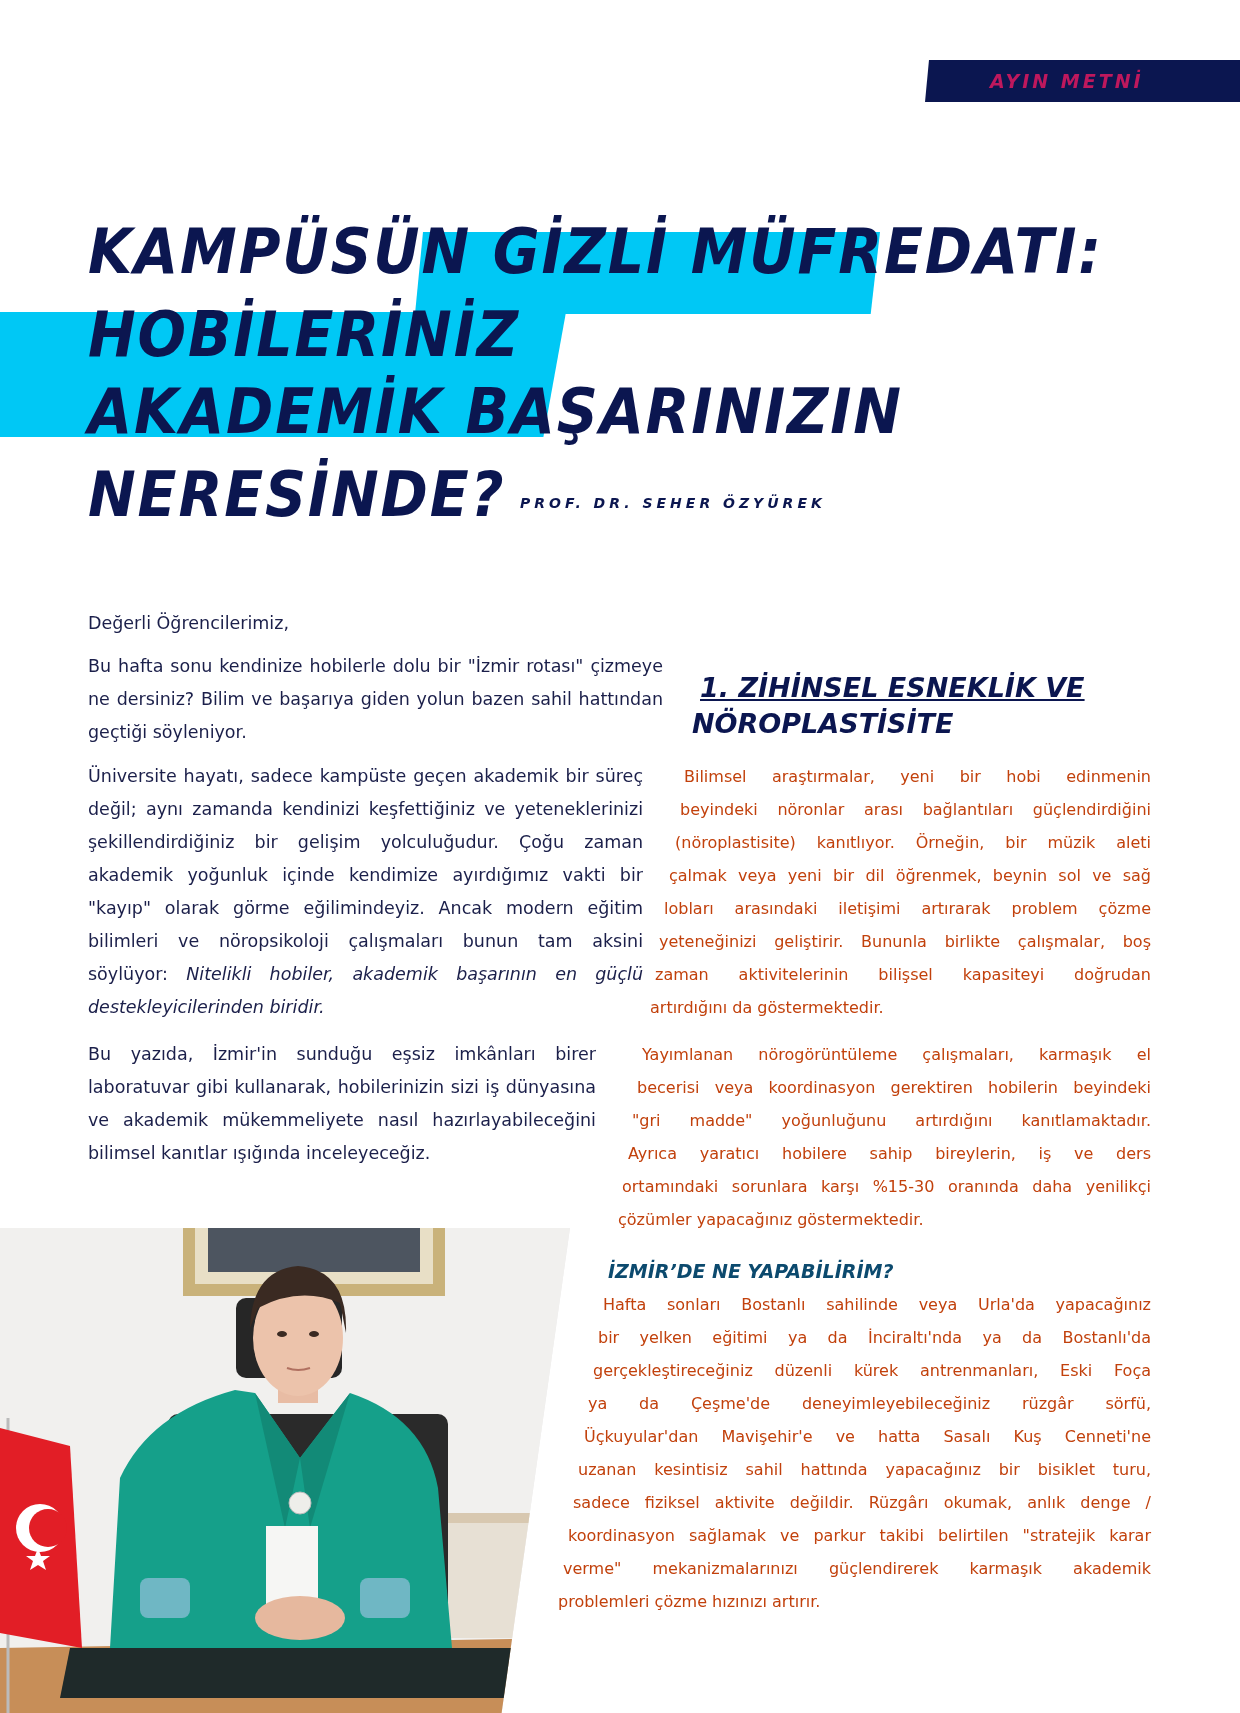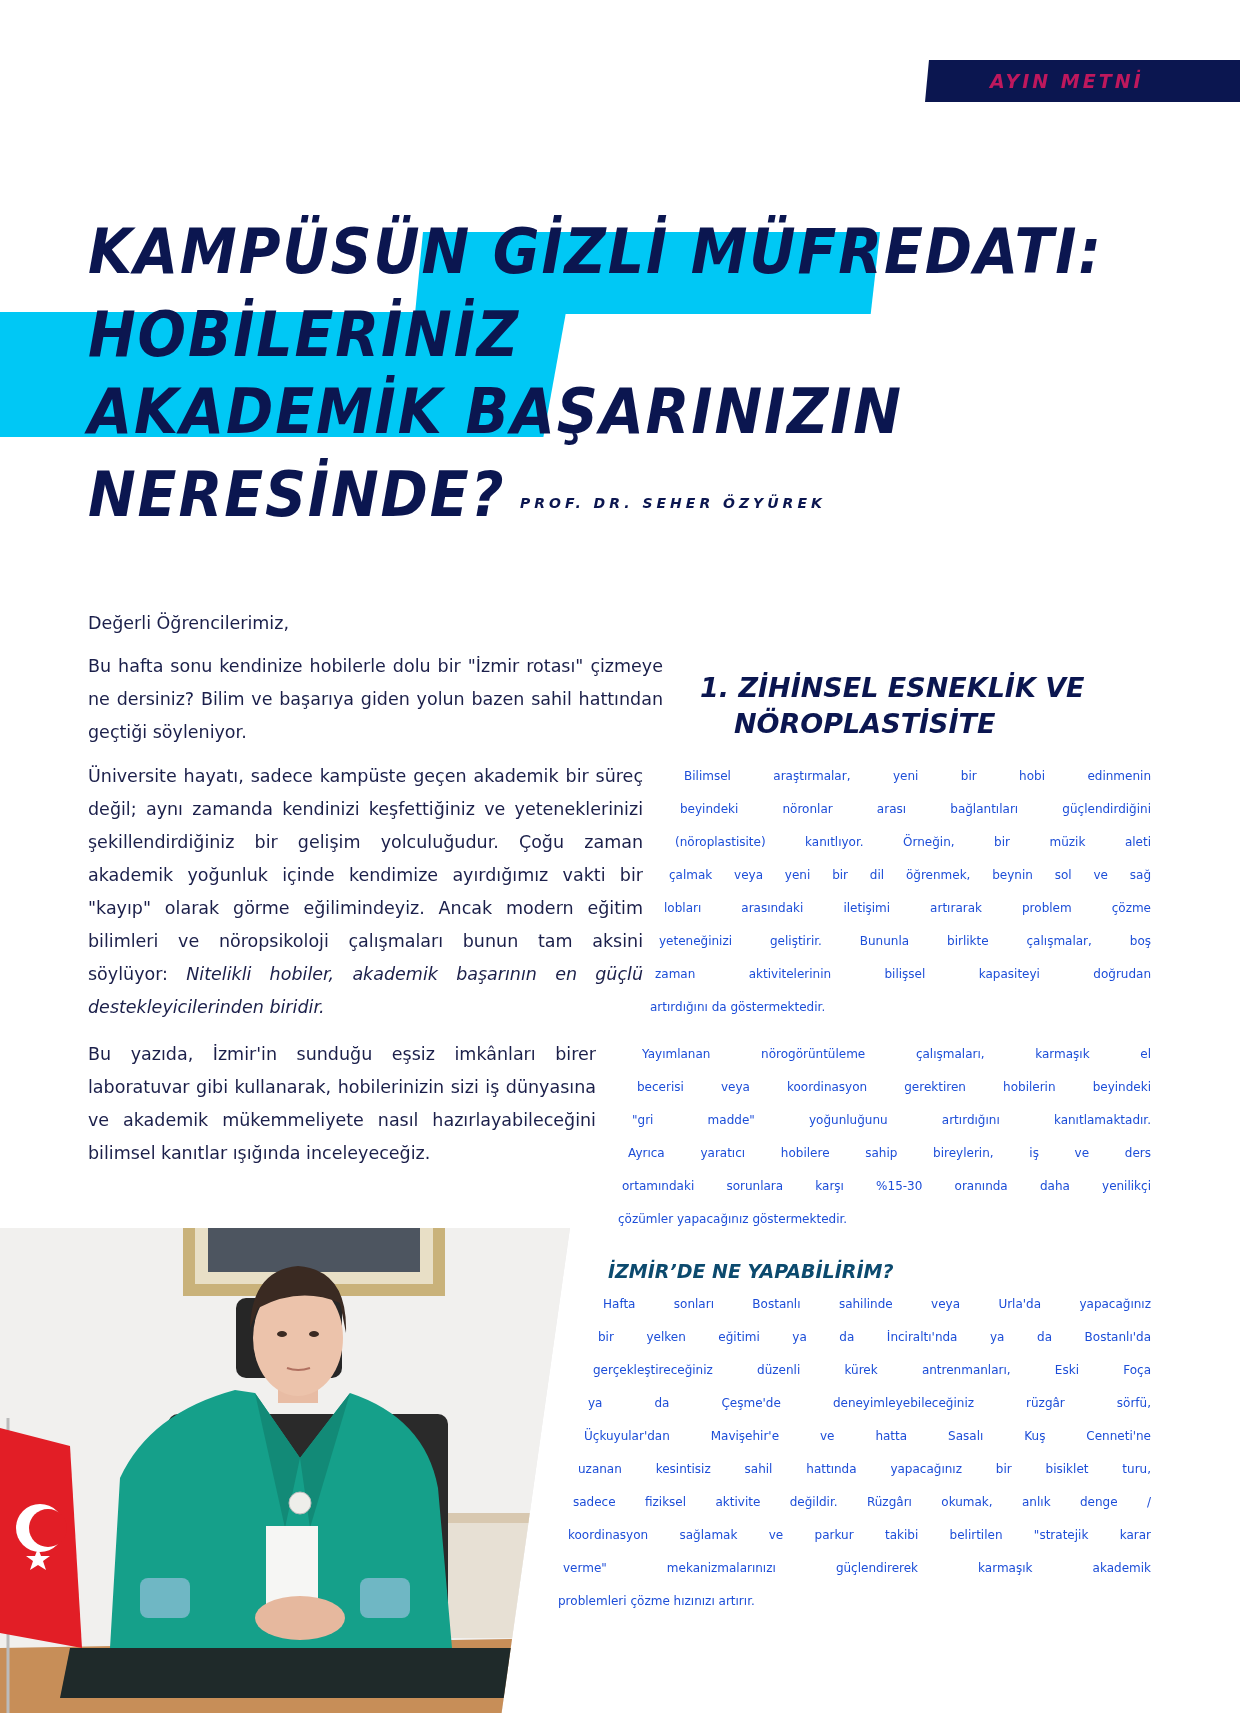--- a/index.html
+++ b/index.html
@@ -35,22 +35,22 @@
     transform: scaleX(0.92); transform-origin: left center;
   }
   .author {
     left: 520px; top: 495px; color: #0b1650; font-weight: bold; font-style: italic;
     font-size: 14px; letter-spacing: 4px; white-space: nowrap;
   }
   
   .p { font-size: 17.5px; line-height: 33px; color: #1b1f4a; text-align: justify; }
   .left-col { left: 88px; width: 542px; }
   .line {
-    position: absolute; white-space: nowrap; font-size: 12px; line-height: 33px;
-    color: #1d4ed8; text-align: justify; text-align-last: justify;
+    position: absolute; white-space: nowrap; font-size: 16px; line-height: 33px;
+    color: #c2410c; text-align: justify; text-align-last: justify;
   }
   .line.last { text-align-last: left; }
   .h2 {
     color: #0b1650; font-weight: bold; font-style: italic; font-size: 27px;
     white-space: nowrap; line-height: 36px;
   }
   .h3 {
     color: #0c4a6e; font-weight: bold; font-style: italic; font-size: 19px;
     white-space: nowrap;
   }
@@ -77,22 +77,22 @@
 <div class="abs title-line" style="top:458px;">NERESİNDE?</div>
 <div class="abs author">PROF. DR. SEHER ÖZYÜREK</div>
 
 <div class="abs p left-col" style="top:607px;">Değerli Öğrencilerimiz,</div>
 <div class="abs p left-col" style="top:650px; width:575px;">Bu hafta sonu kendinize hobilerle dolu bir "İzmir rotası" çizmeye ne dersiniz? Bilim ve başarıya giden yolun bazen sahil hattından geçtiği söyleniyor.</div>
 <div class="abs p left-col" style="top:760px; width:555px;">
   <span>Üniversite hayatı, sadece kampüste geçen akademik bir süreç değil; aynı zamanda kendinizi keşfettiğiniz ve yeteneklerinizi şekillendirdiğiniz bir gelişim yolculuğudur. Çoğu zaman akademik yoğunluk içinde kendimize ayırdığımız vakti bir "kayıp" olarak görme eğilimindeyiz. Ancak modern eğitim bilimleri ve nöropsikoloji çalışmaları bunun tam aksini söylüyor: </span><span class="italic">Nitelikli hobiler, akademik başarının en güçlü destekleyicilerinden biridir.</span>
 </div>
 <div class="abs p left-col" style="top:1038px; width:508px;">Bu yazıda, İzmir'in sunduğu eşsiz imkânları birer laboratuvar gibi kullanarak, hobilerinizin sizi iş dünyasına ve akademik mükemmeliyete nasıl hazırlayabileceğini bilimsel kanıtlar ışığında inceleyeceğiz.</div>
 
-<div class="abs h2" style="left:700px; top:670px;">1. ZİHİNSEL ESNEKLİK VE</div>
-<div class="abs h2" style="left:692px; top:706px;margin-left:42px;">NÖROPLASTİSİTE</div>
+<div class="abs h2" style="left:700px; top:670px;text-decoration:underline;">1. ZİHİNSEL ESNEKLİK VE</div>
+<div class="abs h2" style="left:692px; top:706px;">NÖROPLASTİSİTE</div>
 
 <div class="line" style="left:684px; width:467px; top:760px;">Bilimsel araştırmalar, yeni bir hobi edinmenin</div>
 <div class="line" style="left:680px; width:471px; top:793px;">beyindeki nöronlar arası bağlantıları güçlendirdiğini</div>
 <div class="line" style="left:675px; width:476px; top:826px;">(nöroplastisite) kanıtlıyor. Örneğin, bir müzik aleti</div>
 <div class="line" style="left:669px; width:482px; top:859px;">çalmak veya yeni bir dil öğrenmek, beynin sol ve sağ</div>
 <div class="line" style="left:664px; width:487px; top:892px;">lobları arasındaki iletişimi artırarak problem çözme</div>
 <div class="line" style="left:659px; width:492px; top:925px;">yeteneğinizi geliştirir. Bununla birlikte çalışmalar, boş</div>
 <div class="line" style="left:655px; width:496px; top:958px;">zaman aktivitelerinin bilişsel kapasiteyi doğrudan</div>
 <div class="line last" style="left:650px; width:501px; top:991px;">artırdığını da göstermektedir.</div>
 

